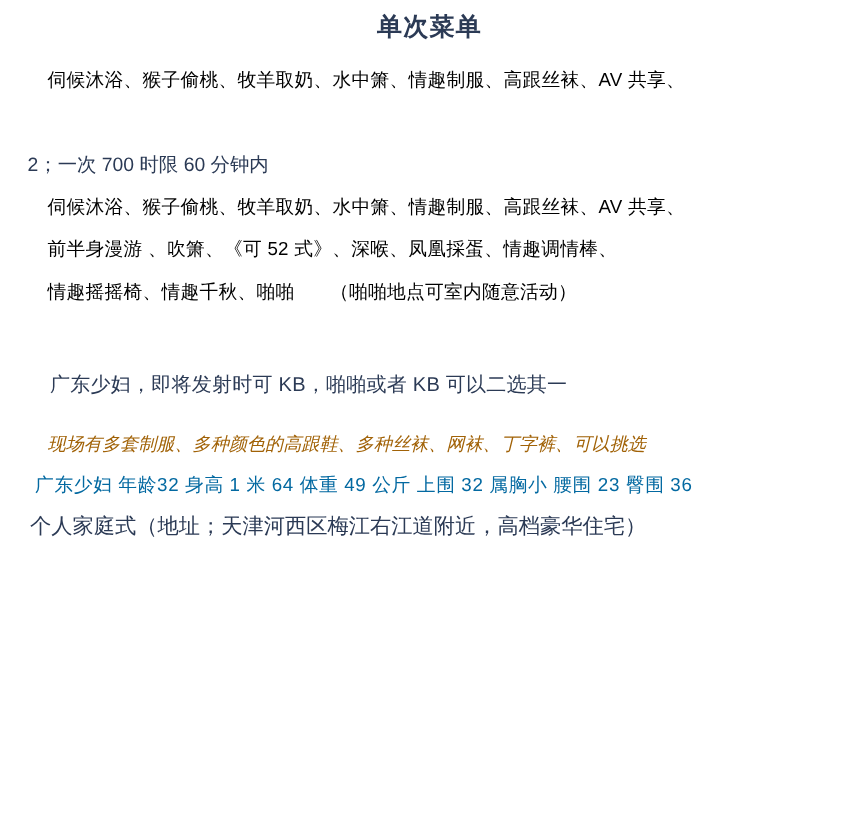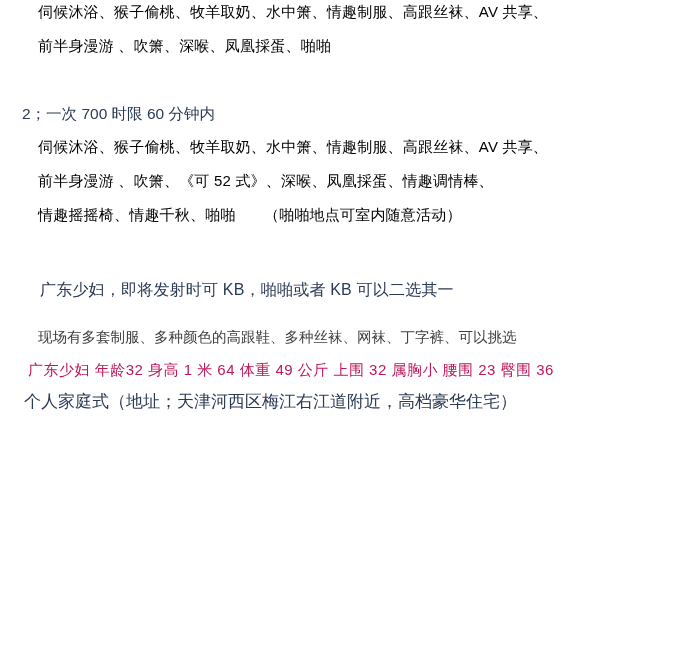--- a/index.html
+++ b/index.html
@@ -51,49 +51,50 @@
     color: #2b3a55;
     margin: 0 0 8px 40px;
     line-height: 1.65;
     letter-spacing: 0.2px;
   }
   .emph.second {
     margin-left: 44px;
   }
   .note-line {
     font-size: 14.5px;
-    color: #404040;
+    color: #a16207;
     margin: 0 0 9px 38px;
     line-height: 1.6;
+    font-style: italic;
   }
   .stats-line {
     font-size: 15px;
-    color: #be185d;
+    color: #0369a1;
     margin: 0 0 6px 28px;
     line-height: 1.6;
     letter-spacing: 0.5px;
   }
   .address-line {
     font-size: 17px;
     color: #2b3a55;
     margin: 4px 0 12px 24px;
     line-height: 1.6;
   }
   .inline-note {
     margin-left: 24px;
   }
 </style>
 </head>
 <body>
 
 <div class="page">
 
+  <div class="title">单次菜单</div>
 
   <div class="body-line">伺候沐浴、猴子偷桃、牧羊取奶、水中箫、情趣制服、高跟丝袜、AV 共享、</div>
-  <div class="body-line">前半身漫游 、吹箫、深喉、凤凰採蛋、啪啪</div>
 
   <div class="gap-md"></div>
 
   <div class="section-head">2；一次 700  时限 60 分钟内</div>
   <div class="body-line">伺候沐浴、猴子偷桃、牧羊取奶、水中箫、情趣制服、高跟丝袜、AV 共享、</div>
   <div class="body-line">前半身漫游 、吹箫、《可 52 式》、深喉、凤凰採蛋、情趣调情棒、</div>
   <div class="body-line">
     <span>情趣摇摇椅、情趣千秋、啪啪</span>
     <span class="inline-note">（啪啪地点可室内随意活动）</span>
   </div>

